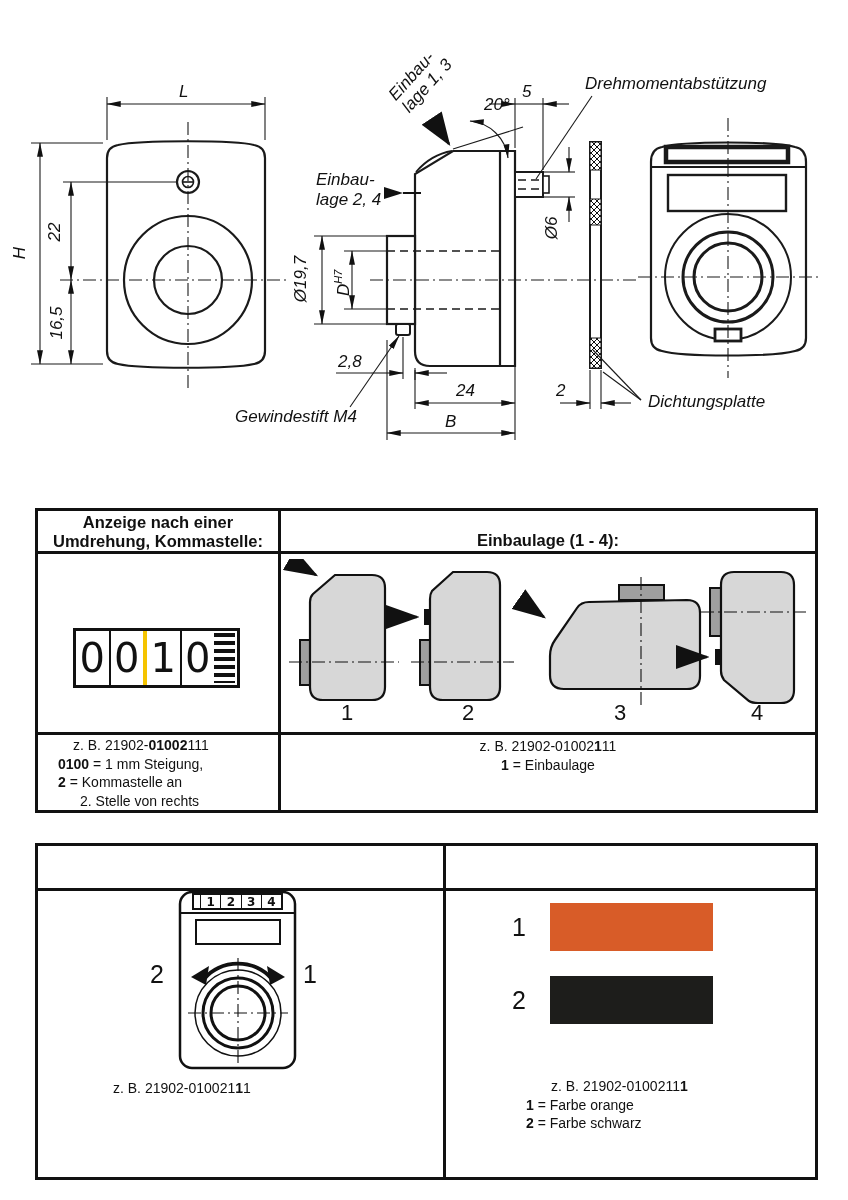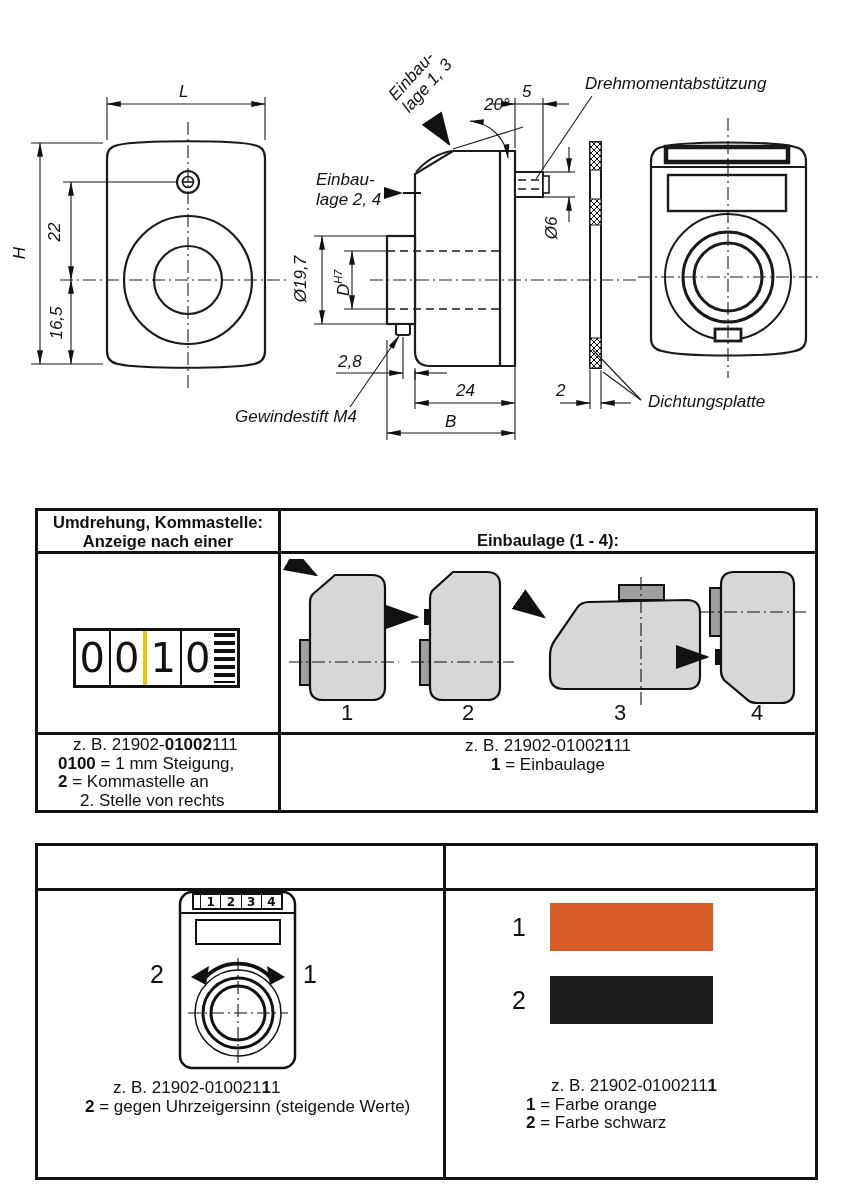--- a/index.html
+++ b/index.html
@@ -7,21 +7,21 @@
         font-family:"Liberation Sans",sans-serif;color:#111}
   svg{position:absolute;left:0;top:0}
   
   .lbl{position:absolute;font:italic 17px "Liberation Sans",sans-serif;color:#111;white-space:nowrap}
   .rot{transform:rotate(-90deg);transform-origin:center center}
   .rot48{transform:rotate(-48deg);transform-origin:center center;text-align:left;line-height:18px}
   
   .tframe{position:absolute;border:3px solid #111;box-sizing:border-box;background:#fff}
   .vline,.hline{position:absolute;background:#111}
   .th{position:absolute;font-weight:bold;font-size:16.5px;line-height:19px;text-align:center;white-space:nowrap}
-  .ex{position:absolute;font-size:17px;line-height:18.5px;white-space:nowrap}
+  .ex{position:absolute;font-size:14px;line-height:18.5px;white-space:nowrap}
   .ex b{font-weight:bold}
   .fignum{position:absolute;font-size:22px;width:30px;text-align:center}
   .biglab{position:absolute;font-size:25px}
   
   .counter{position:absolute;left:73px;top:628px;width:167px;height:60px;border:3px solid #111;
            box-sizing:border-box;display:flex;align-items:stretch;background:#fff}
   .cdigit{flex:1;display:flex;align-items:center;justify-content:center;
           font:40px "DejaVu Sans",sans-serif;color:#111}
   .cdiv{width:2px;background:#111}
   .cdiv.yellow{width:4px}
@@ -194,22 +194,22 @@
   <span class="lbl" style="left:585px;top:74px">Drehmomentabstützung</span>
   <span class="lbl" style="left:235px;top:407px">Gewindestift M4</span>
   <span class="lbl" style="left:648px;top:392px">Dichtungsplatte</span>
 
   <div class="tframe" style="left:35px;top:508px;width:783px;height:305px">
     <div class="vline" style="left:240px;top:0;width:3px;height:299px"></div>
     <div class="hline" style="left:0;top:40px;width:777px;height:3px"></div>
     <div class="hline" style="left:0;top:221px;width:777px;height:3px"></div>
   </div>
   <div class="th" style="left:38px;top:511px;width:240px;padding-top:2px">
-    <div>Umdrehung, Kommastelle:</div>
-      <div>Anzeige nach einer</div>
+    <div>Anzeige nach einer</div>
+      <div>Umdrehung, Kommastelle:</div>
   </div>
   <div class="th" style="left:281px;top:531px;width:534px">Einbaulage (1 - 4):</div>
 
   <div class="counter">
     <div class="cdigit">0</div>
     <div class="cdiv"></div>
     <div class="cdigit">0</div>
     <div class="cdiv yellow" style="background-color: rgb(245, 196, 0);"></div>
     <div class="cdigit">1</div>
     <div class="cdiv"></div>
@@ -291,21 +291,20 @@
   <span class="biglab" style="left:150px;top:960px">2</span>
   <span class="biglab" style="left:303px;top:960px">1</span>
 
   <span class="biglab" style="left:512px;top:913px">1</span>
   <div class="swatch" style="left: 550px; top: 903px; background-color: rgb(216, 92, 40);"></div>
   <span class="biglab" style="left:512px;top:986px">2</span>
   <div class="swatch" style="left: 550px; top: 976px; background-color: rgb(29, 29, 27);"></div>
 
   <div class="ex" style="left:85px;top:1079px">
     <div style="padding-left:28px"><span>z. B.  21902-010021</span><b>1</b><span>1</span></div>
-    <div><b>2</b><span> = gegen Uhrzeigersinn (steigende Werte)</span></div>
   </div>
   <div class="ex" style="left:526px;top:1077px">
     <div style="padding-left:25px"><span>z. B. 21902-0100211</span><b>1</b><span></span></div>
     <div><b>1</b><span> = Farbe orange</span></div>
     <div><b>2</b><span> = Farbe schwarz</span></div>
   </div>
 
 </div>
 
 </body></html>

